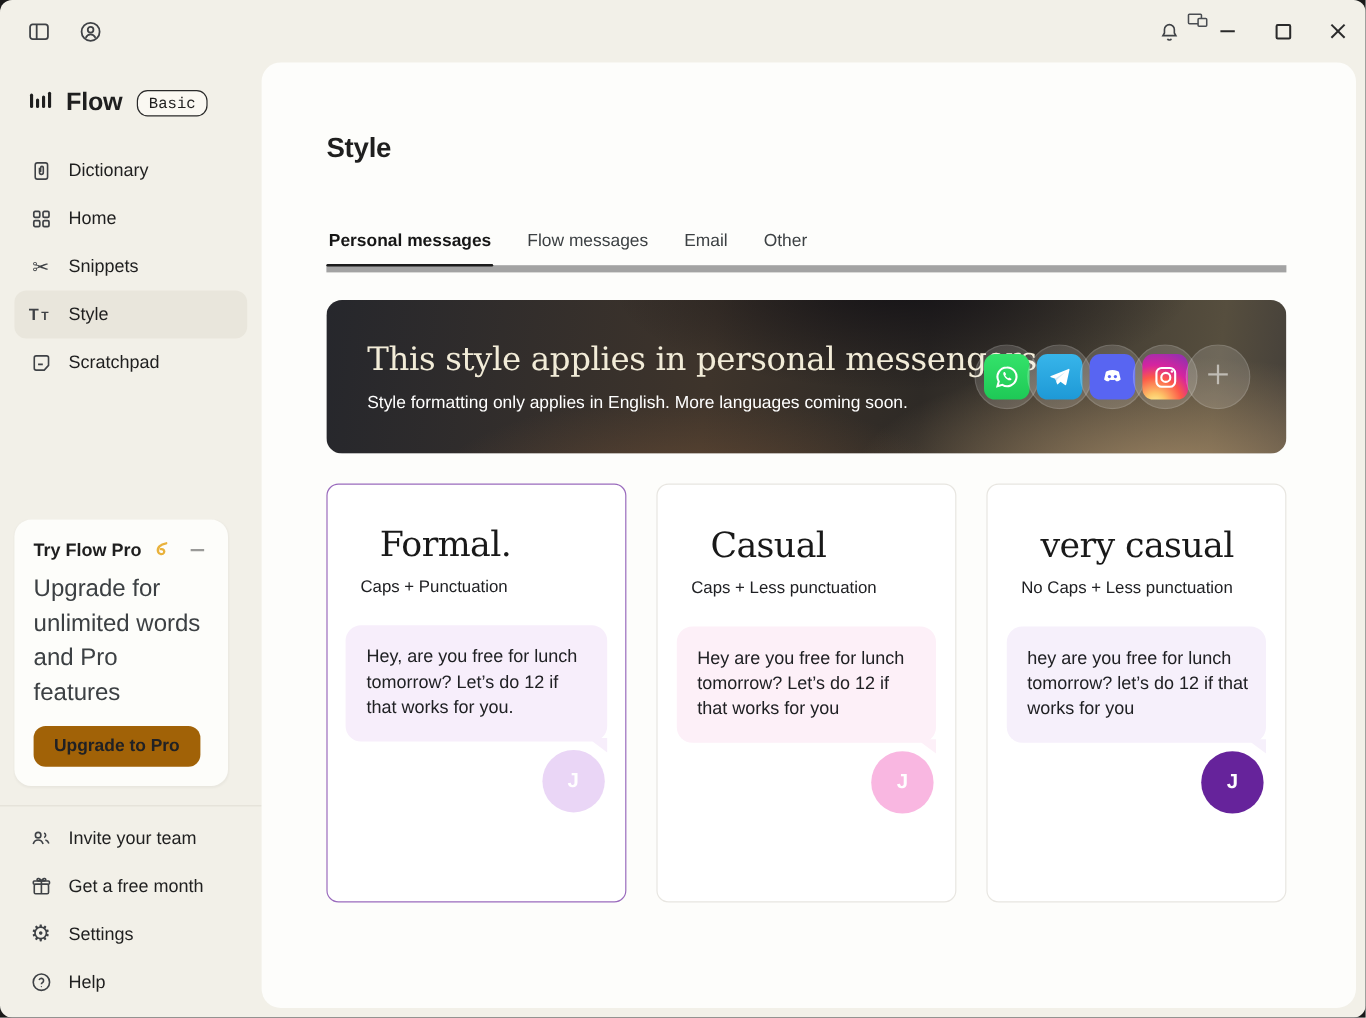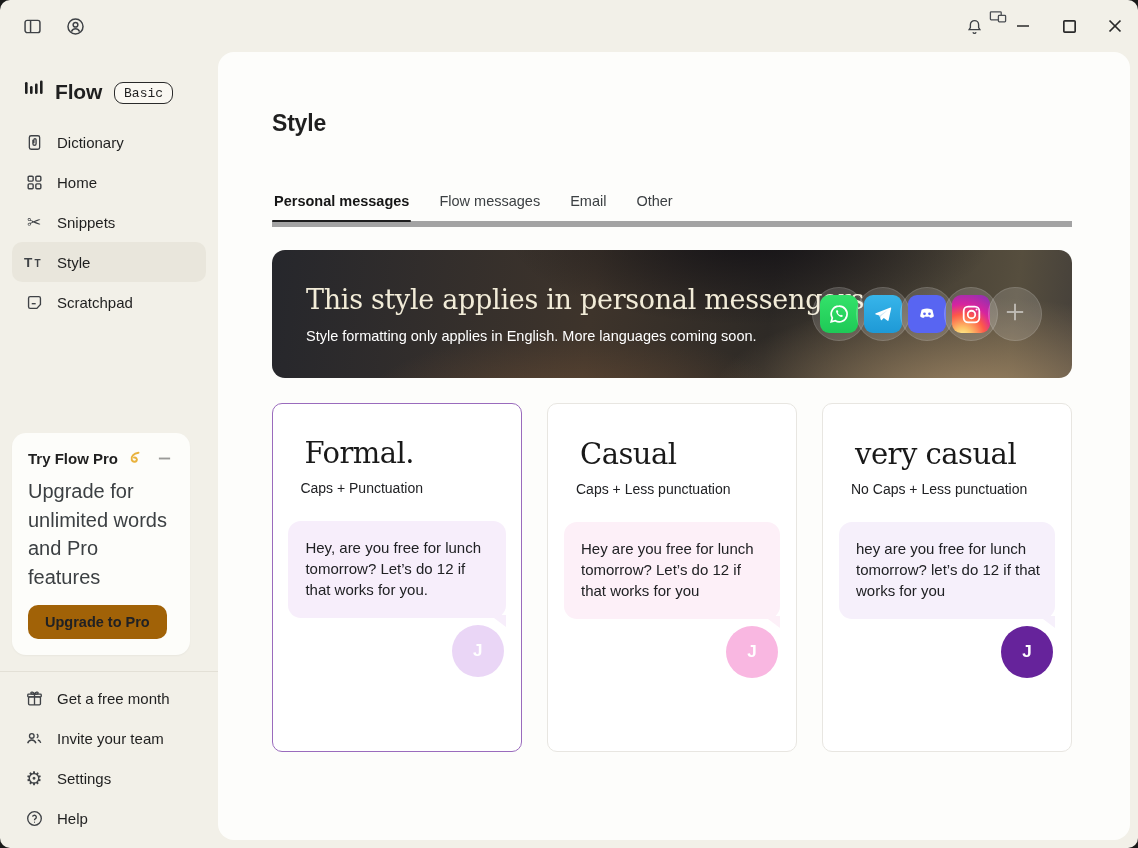--- a/index.html
+++ b/index.html
@@ -18,21 +18,21 @@
   .i-sidebar-toggle { left:17px; top:11px; }
   .i-account { left:60px; top:11px; }
   .i-bell { left:959px; top:11px; }
   .i-screen { left:983px; top:2px; }
   .i-min { left:1008px; top:11px; }
   .i-max { left:1054px; top:11px; }
   .i-close { left:1100px; top:11px; }
 
   
   .sidebar { position:absolute; left:0; top:52px; bottom:0; width:218px; display:flex; flex-direction:column; }
-  .logo-row { display:flex; align-items:flex-end; gap:9px; padding:16px 0 0 22px; height:52px; }
+  .logo-row { display:flex; align-items:center; gap:9px; padding:16px 0 0 22px; height:52px; }
   .logo-name { font-size:21px; font-weight:700; letter-spacing:-0.2px; }
   .logo-badge { margin-left:3px; font-size:13px; font-weight:500; border:1.2px solid #2a2a2a; border-radius:9px; padding:2.5px 9px; background:#faf8f2;font-family:Liberation Mono, monospace; }
   .nav { margin-top:18px; padding:0 12px; }
   .nav-item { display:flex; align-items:center; gap:13px; height:40px; padding:0 12px; border-radius:10px; cursor:pointer; font-size:15px; color:#1f1f1f; }
   .nav-item.active { background:#e9e6dc; }
   .nav-item .ic { width:20px; height:20px; display:flex; align-items:center; justify-content:center; color:#3f4246; flex:none; }
   .ic-glyph { font-size:17px; line-height:1; color:#3f4246; }
 
   .spacer { flex:1; }
 
@@ -74,21 +74,21 @@
   .tile-whatsapp { background:linear-gradient(180deg,#34e26a,#1ec956); }
   .tile-telegram { background:linear-gradient(180deg,#37b5ea,#1e99d6); }
   .tile-discord { background:#5865F2; }
   .tile-instagram { background:radial-gradient(circle at 28% 110%, #fdf497 0%, #fdc468 18%, #fd5949 45%, #d6249f 65%, #9b2fae 90%); }
   .add-plus { color:#d6d4cf; opacity:0.75; }
 
   
   .cards { margin-top:25px; display:flex; gap:25px; width:800px; }
   .style-card { width:250px; height:349px; background:#ffffff; border:1px solid #e8e6e1; border-radius:10px; padding:16px; cursor:pointer; position:relative; }
   .style-card.selected { border:1.6px solid #9a6bbd; padding:15.4px; }
-  .card-title { font-family:"DejaVu Serif", serif; font-size:29px; color:#191919; margin:17px 0 0 16px; letter-spacing:-0.5px; }
+  .card-title { font-family:"DejaVu Serif", serif; font-size:29px; color:#191919; margin:17px 0 0 28px; letter-spacing:-0.5px; }
   .card-sub { font-size:14px; color:#202124; margin:10px 0 0 12px; }
   .bubble { margin-top:25px; border-radius:13px; padding:16px 14px 18px 17px; font-size:15px; line-height:1.4; color:#202124; position:relative; }
   .bubble::after { content:""; position:absolute; right:0; bottom:-9px; width:0; height:0; border-top:12px solid; border-left:16px solid transparent; border-top-color:inherit; }
   .c1 .bubble { background:#f7eefb; border-top-color:#f7eefb; }
   .c2 .bubble { background:#fdf0f8; border-top-color:#fdf0f8; }
   .c3 .bubble { background:#f6f0fb; border-top-color:#f6f0fb; }
   .avatar { width:52px; height:52px; border-radius:50%; margin:7px 2px 0 auto; display:flex; align-items:center; justify-content:center; color:#ffffff; font-size:17px; font-weight:700; position:relative; z-index:2; }
   .c1 .avatar { background:#ead6f6; }
   .c2 .avatar { background:#f9b7e1; }
   .c3 .avatar { background:#66239b; }
@@ -233,39 +233,39 @@
       </div>
       <div class="pro-desc">Upgrade for unlimited words and Pro features</div>
       <button class="pro-btn">Upgrade to Pro</button>
     </div>
 
     <div class="side-divider"></div>
 
     <div class="footer-nav">
       <div class="nav-item">
         <span class="ic">
+            <svg width="20" height="19" viewBox="0 0 24 24" fill="none" stroke="#3f4246" stroke-width="1.7">
+              <circle cx="9.2" cy="8.8" r="2.9"></circle>
+              <path d="M4 18c.9-2.7 2.9-4.1 5.2-4.1s4.3 1.4 5.2 4.1"></path>
+              <path d="M15.5 6.5a2.6 2.6 0 0 1 0 4.8"></path>
+              <path d="M16.8 13.9c1.9.4 3.1 1.7 3.7 3.6"></path>
+            </svg>
+          </span>
+        <span>Invite your team</span>
+      </div>
+      <div class="nav-item">
+        <span class="ic">
             <svg width="19" height="19" viewBox="0 0 24 24" fill="none" stroke="#3f4246" stroke-width="1.7">
               <rect x="4.5" y="10" width="15" height="10" rx="1.4"></rect>
               <rect x="3.5" y="6.5" width="17" height="3.5" rx="1"></rect>
               <line x1="12" y1="6.5" x2="12" y2="20"></line>
               <path d="M12 6.5c-1.2-2.8-4.6-3.4-4.6-1.4 0 1.4 2.4 1.6 4.6 1.4zM12 6.5c1.2-2.8 4.6-3.4 4.6-1.4 0 1.4-2.4 1.6-4.6 1.4z"></path>
             </svg>
           </span>
         <span>Get a free month</span>
-      </div>
-      <div class="nav-item">
-        <span class="ic">
-            <svg width="20" height="19" viewBox="0 0 24 24" fill="none" stroke="#3f4246" stroke-width="1.7">
-              <circle cx="9.2" cy="8.8" r="2.9"></circle>
-              <path d="M4 18c.9-2.7 2.9-4.1 5.2-4.1s4.3 1.4 5.2 4.1"></path>
-              <path d="M15.5 6.5a2.6 2.6 0 0 1 0 4.8"></path>
-              <path d="M16.8 13.9c1.9.4 3.1 1.7 3.7 3.6"></path>
-            </svg>
-          </span>
-        <span>Invite your team</span>
       </div>
       <div class="nav-item">
         <span class="ic">
             <span class="ic-glyph" style="font-size:19px;">⚙</span>
           </span>
         <span>Settings</span>
       </div>
       <div class="nav-item">
         <span class="ic">
             <svg width="19" height="19" viewBox="0 0 24 24" fill="none" stroke="#3f4246" stroke-width="1.7">

